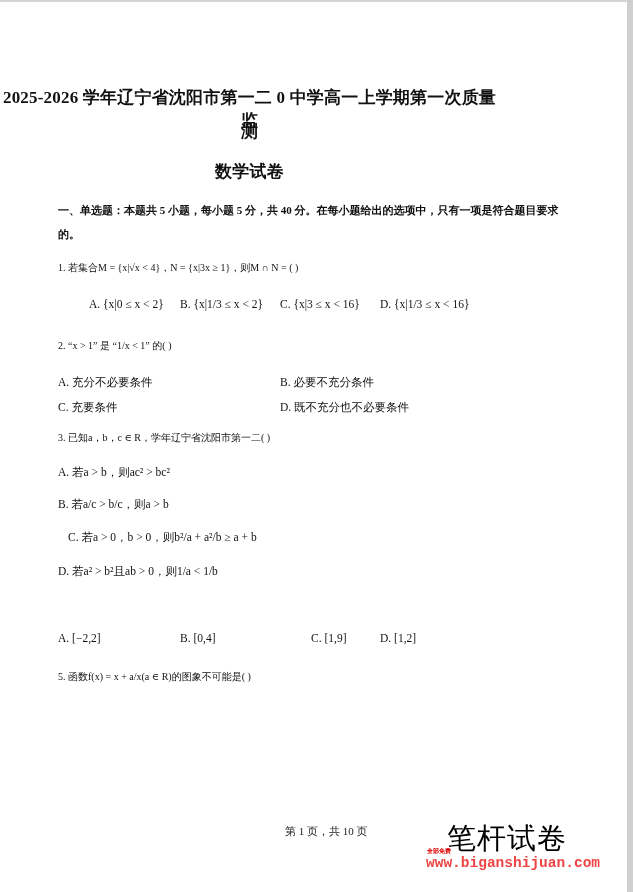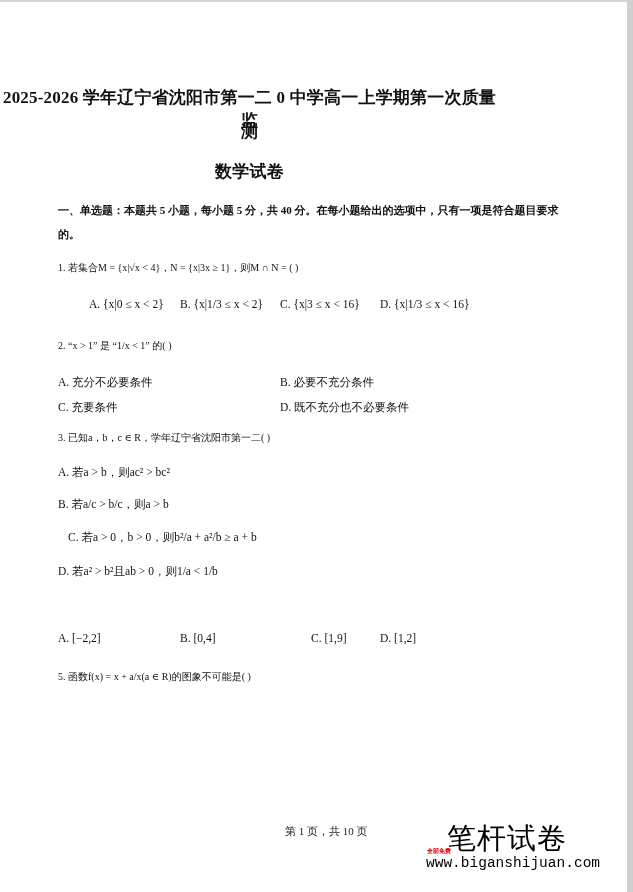--- a/index.html
+++ b/index.html
@@ -33,21 +33,21 @@
   .wm-cn {
     position: absolute; left: 447px; top: 817px;
     font-family: "DejaVu Sans", sans-serif; font-size: 29px; color: #000; letter-spacing: 1px;
   }
   .wm-red {
     position: absolute; left: 427px; top: 845px;
     font-family: "DejaVu Sans", sans-serif; font-size: 6px; color: #d00; font-weight: bold;
   }
   .wm-url {
     position: absolute; left: 426px; top: 853px;
-    font-family: "Liberation Mono", "DejaVu Sans Mono", monospace; font-size: 14.5px; color: #000000; font-weight: normal; text-align: right;
+    font-family: "Liberation Mono", "DejaVu Sans Mono", monospace; font-size: 14.5px; color: #ef4444; font-weight: bold; text-align: right;
   }
 </style>
 </head>
 <body>
 
 <div class="frame-top"></div>
 <div class="frame-right"></div>
 
 <div class="page">
 

